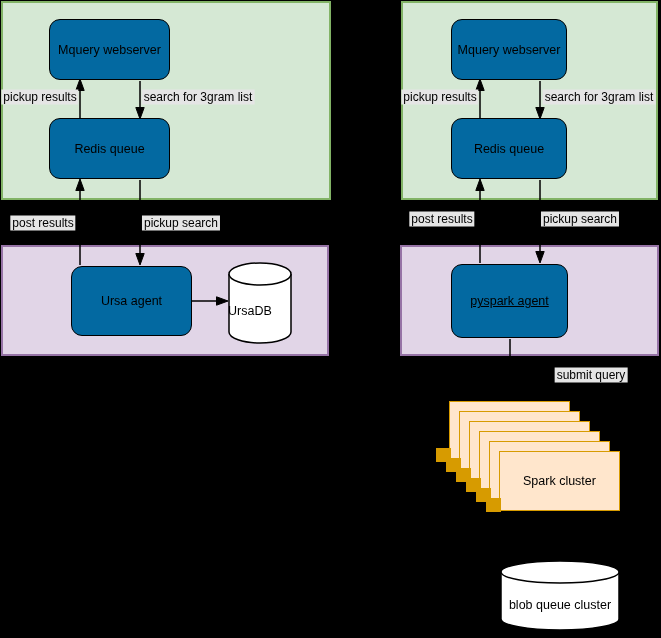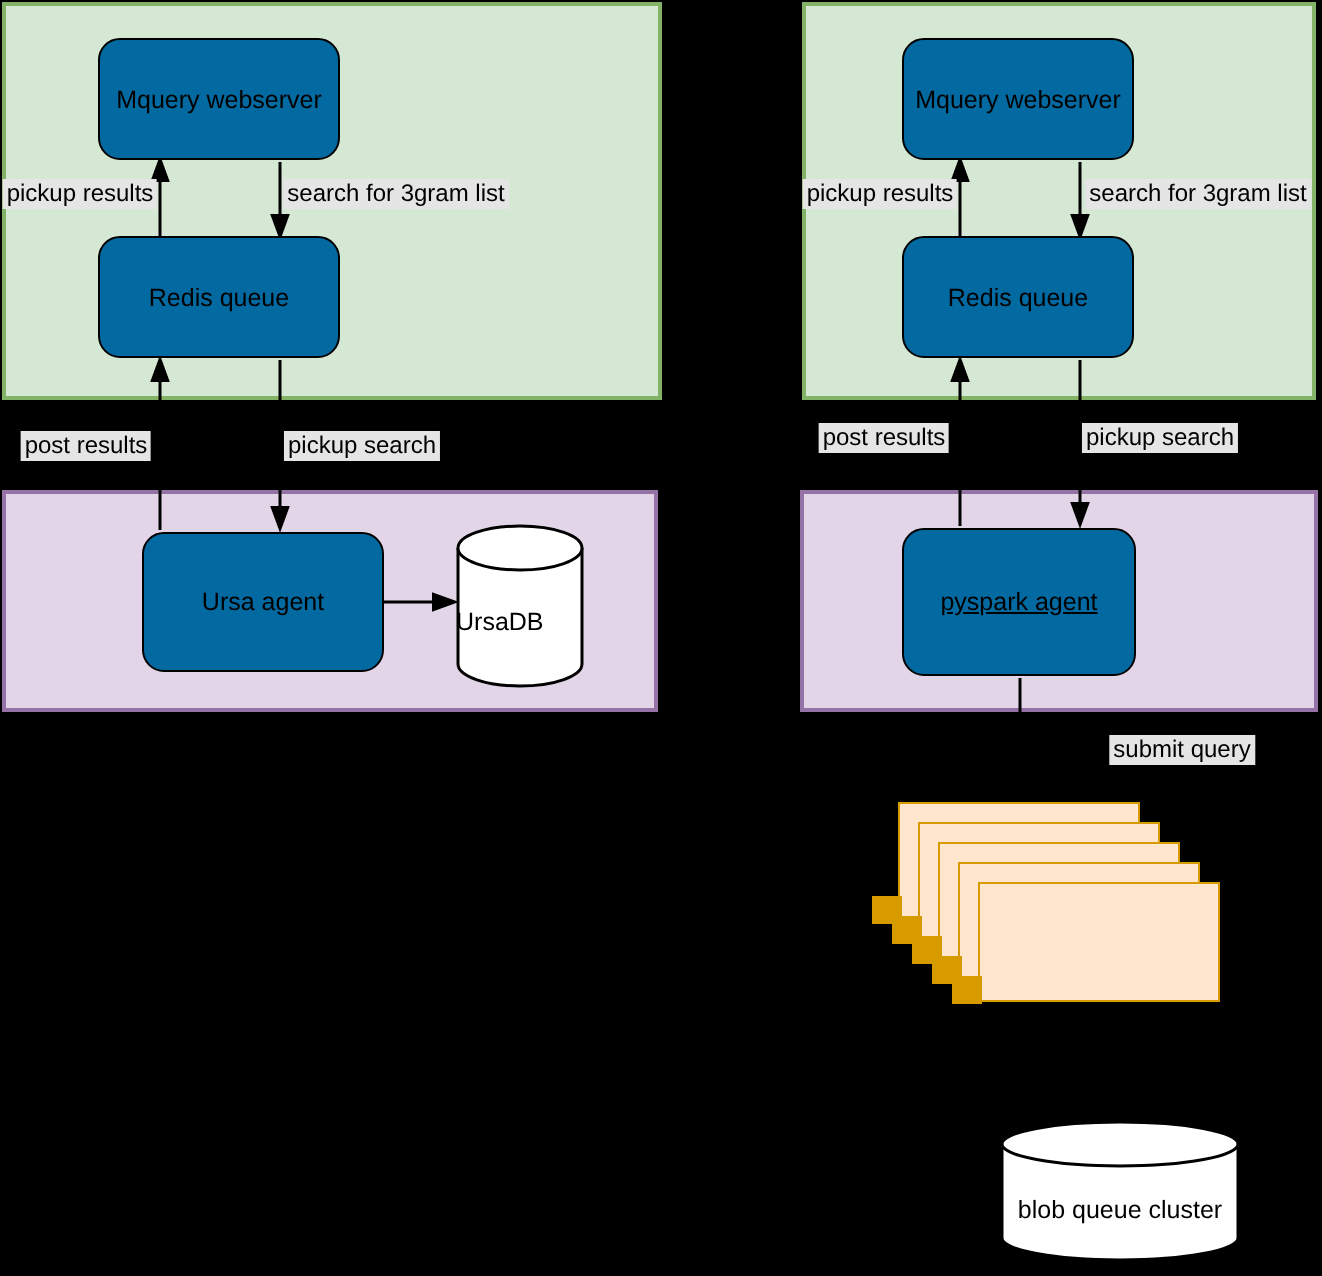--- a/index.html
+++ b/index.html
@@ -133,20 +133,23 @@
 <div class="node" id="pyspark-agent">
   <span>pyspark agent</span>
 </div>
 
 <div id="spark-stack">
   <div class="spark-card c0"></div>
   <div class="spark-card c1"></div>
   <div class="spark-card c2"></div>
   <div class="spark-card c3"></div>
   <div class="spark-card c4"></div>
+  <div class="spark-card c5">
+    <span>Spark cluster</span>
+  </div>
 </div>
 
 <div class="cylinder" id="blobstore">
   <svg width="120" height="72" viewBox="0 0 120 72">
     <path d="M1 12 L1 59 A59 11 0 0 0 119 59 L119 12" fill="#ffffff" stroke="#000000" stroke-width="1.5"></path>
     <ellipse cx="60" cy="12" rx="59" ry="11" fill="#ffffff" stroke="#000000" stroke-width="1.5"></ellipse>
   </svg>
   <div class="cyl-label">blob queue cluster</div>
 </div>
 

